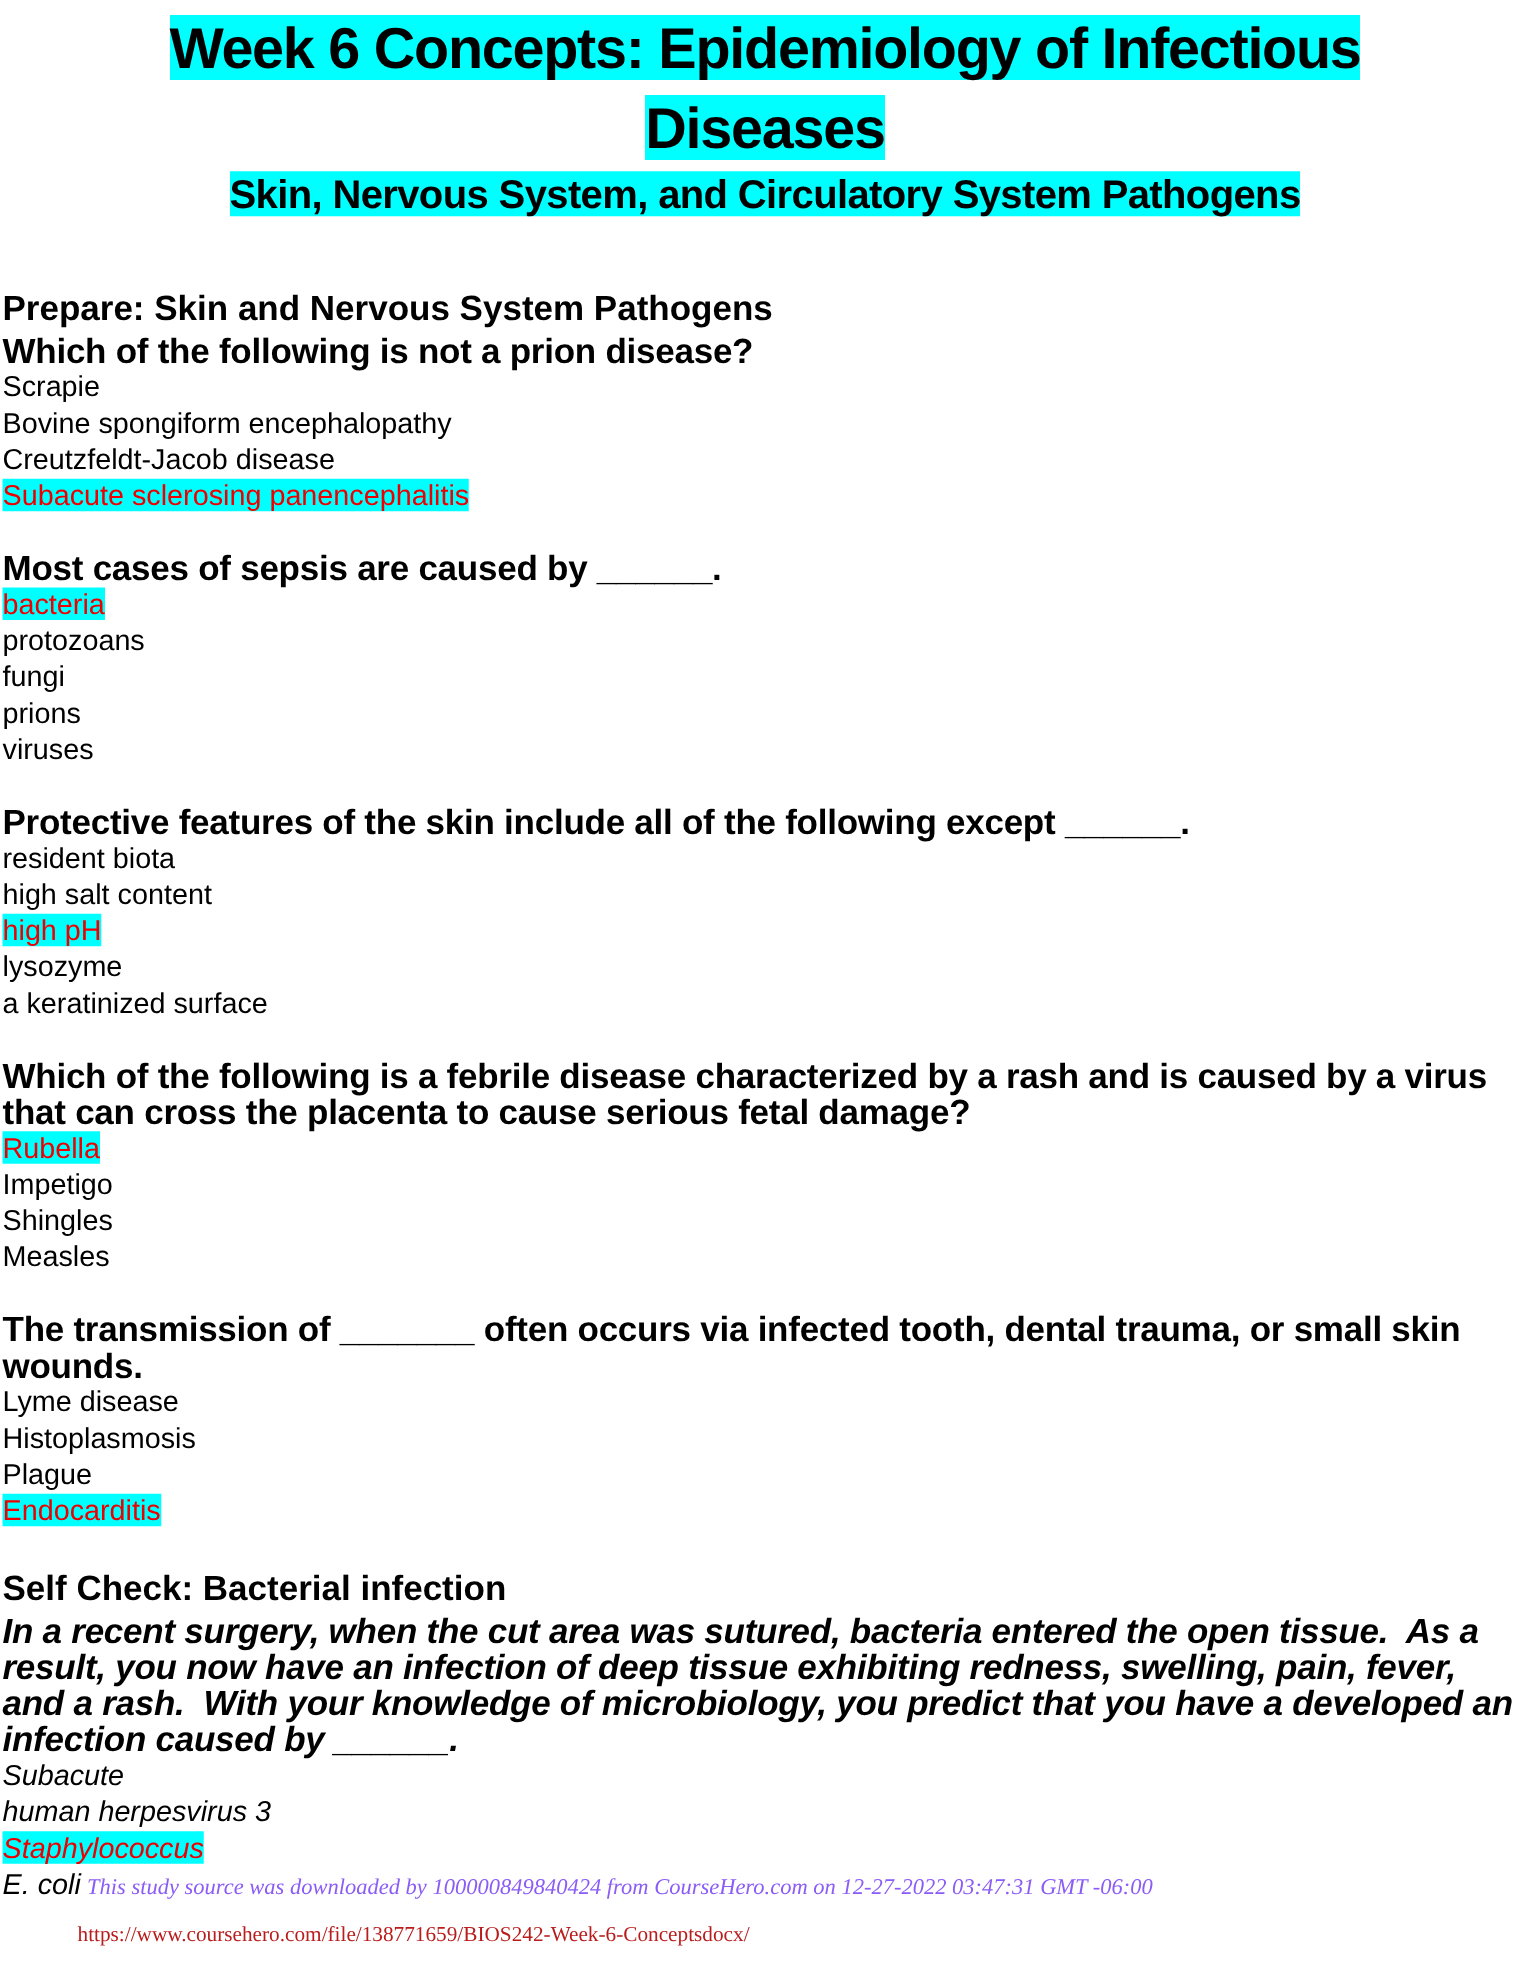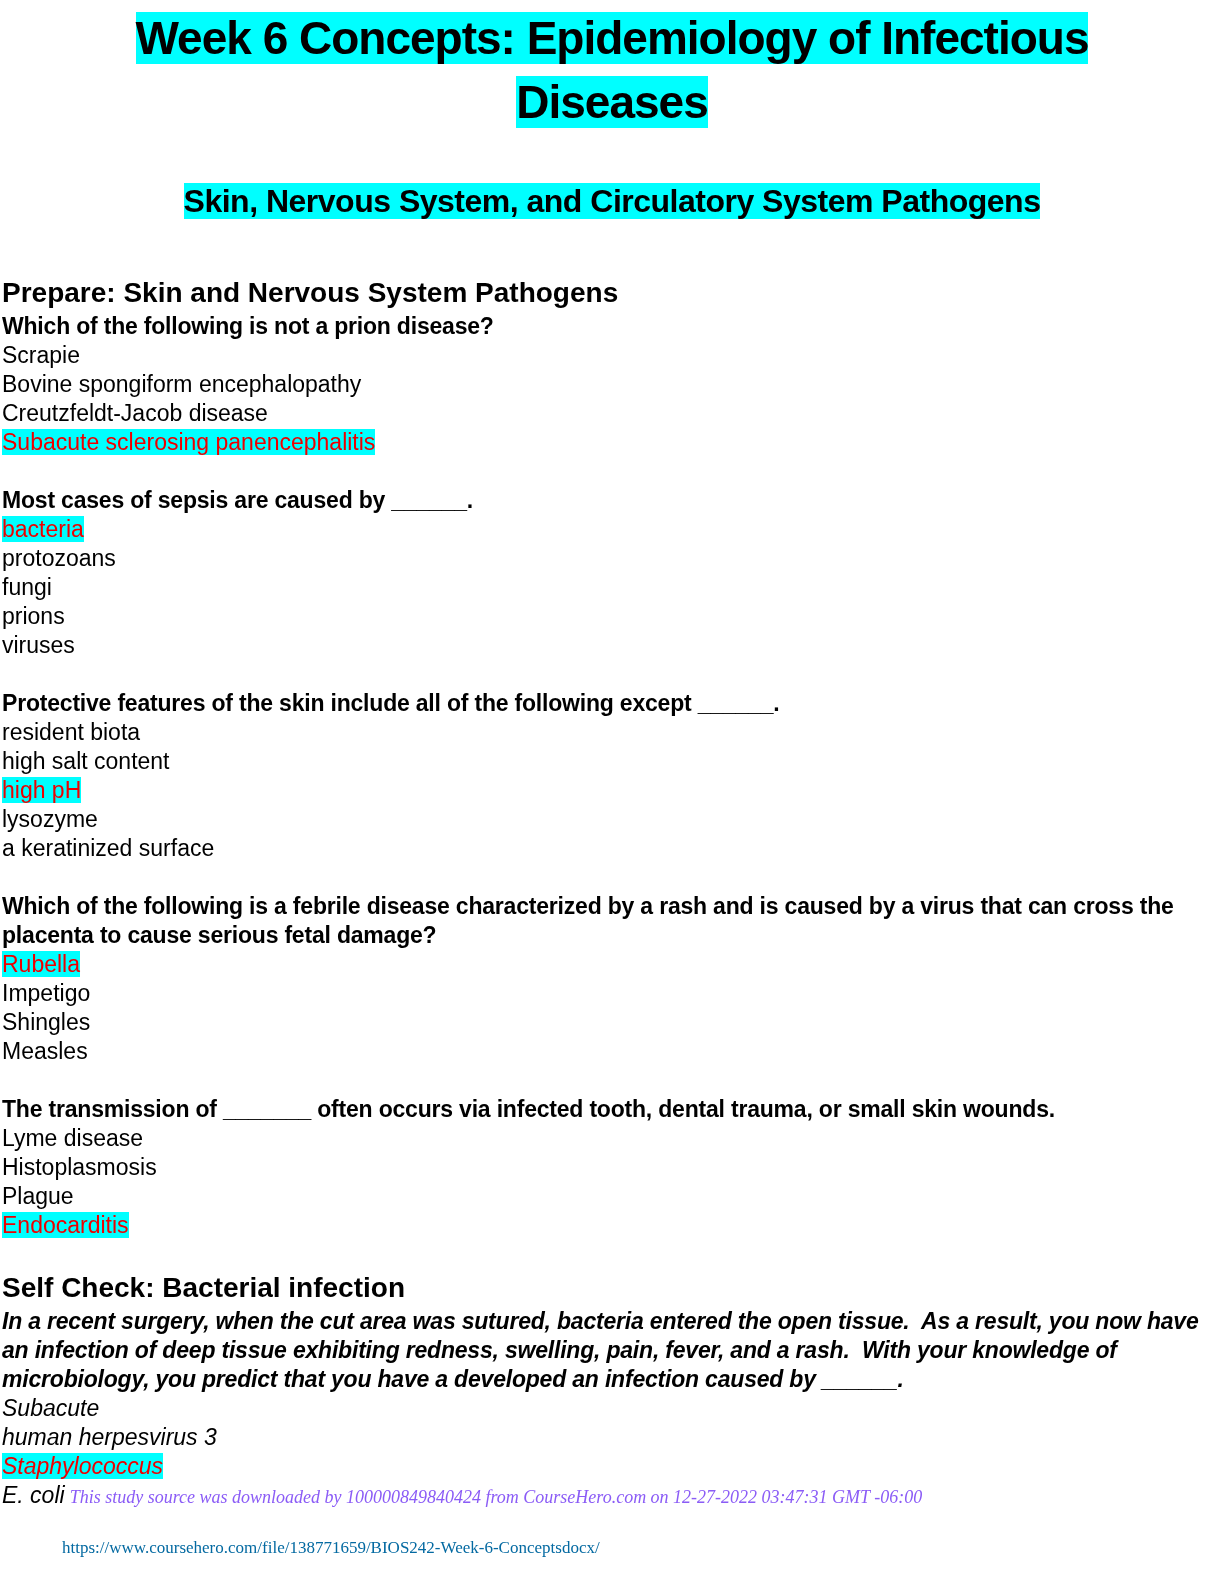--- a/index.html
+++ b/index.html
@@ -20,38 +20,37 @@
   .title-line {
     font-size: 46px;
     line-height: 64px;
     letter-spacing: -1px;
   }
   .subtitle {
     font-size: 32px;
     line-height: 42px;
     font-weight: bold;
     letter-spacing: -0.5px;
-    margin-top: 46px;
   }
   .hl { background: var(--hl, #00FFFF); }
   .ans { color: var(--ans, #EE0000); }
   .doc {
     margin-top: 52px;
     padding-left: 2px;
     width: 1212px;
   }
   .section-heading {
     font-size: 28px;
     line-height: 38px;
     font-weight: bold;
   }
   .question { margin-bottom: 29px; }
   .question.last { margin-bottom: 0; font-style: italic; }
   .prompt {
-    font-size: 23px;
+    font-size: 28px;
     line-height: 29px;
     font-weight: bold;
     letter-spacing: -0.2px;
     white-space: pre-wrap;
   }
   .option {
     font-size: 23px;
     line-height: 29px;
   }
   .note {
@@ -60,21 +59,21 @@
     font-weight: normal;
     margin-left: 5px;
     color: #8b5cf6;
   }
   .url {
     position: absolute;
     left: 62px;
     top: 1538px;
     font-family: "Liberation Serif", serif;
     font-size: 17px;
-    color: #0369a1;
+    color: #b91c1c;
   }
 </style>
 </head>
 <body>
 
 <div class="page">
 
   <div class="title-wrap">
     <div class="title-line"><span class="hl">Week 6 Concepts: Epidemiology of Infectious</span></div>
     <div class="title-line"><span class="hl">Diseases</span></div>

